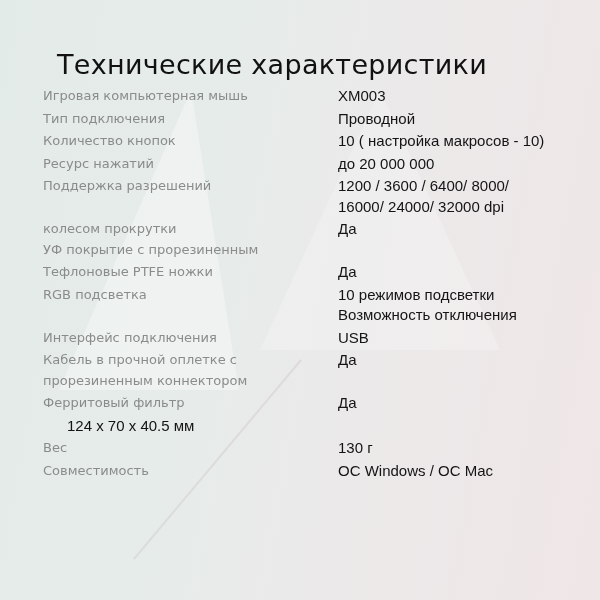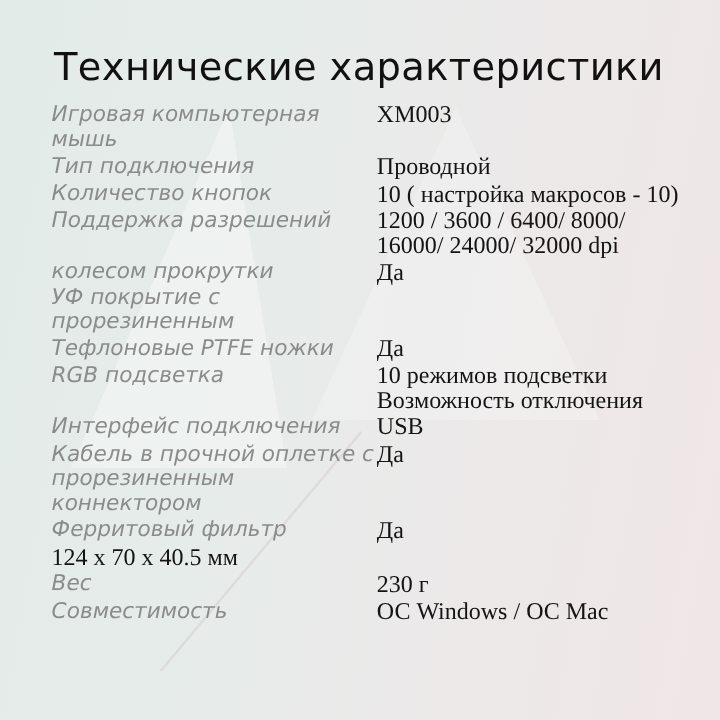--- a/index.html
+++ b/index.html
@@ -10,34 +10,34 @@
     }
     .bg-shape { position:absolute; pointer-events:none; }
     .bg1 { left:80px; top:90px; width:0; height:0;
       border-left:90px solid transparent; border-right:90px solid transparent;
       border-bottom:300px solid rgba(255,255,255,0.35); transform:skewX(-8deg); }
     .bg2 { left:260px; top:90px; width:0; height:0;
       border-left:120px solid transparent; border-right:120px solid transparent;
       border-bottom:260px solid rgba(255,255,255,0.22); }
     .bg3 { left:300px; top:360px; width:2px; height:260px; background:rgba(190,170,170,0.25); transform:rotate(40deg); transform-origin:top; }
     .title {
-      position:absolute; left:42px; top:34px; margin:3px;
-      font-size:32px; font-weight:400; color:#111; letter-spacing:0.3px;
+      position:absolute; left:42px; top:34px; margin:15px;
+      font-size:27px; font-weight:400; color:#111; letter-spacing:0.3px;
       font-family: "DejaVu Sans", sans-serif;
     }
     .specs { position:absolute; left:43px; top:86px; width:540px; }
     .row { display:flex; align-items:flex-start; margin-bottom:2px; }
     .label {
-      width:271px; color:#8a8c8b; font-size:18px; line-height:20.5px;
+      width:271px; color:#8a8c8b; font-size:13px; line-height:20.5px;
       font-family:"DejaVu Sans", sans-serif;
-      font-style:italic;
     }
     .value {
-      flex:1; color:#141414; font-size:20px; line-height:20.5px;
-      font-family:Liberation Serif, serif;
+      flex:1; color:#141414; font-size:15px; line-height:20.5px;
+      font-family:Liberation Sans, sans-serif;
+      margin-left:24px;
     }
     .row .label span, .row .value span { display:block; }
   </style>
 </head>
 <body>
 
 <div class="bg-shape bg1"></div>
 <div class="bg-shape bg2"></div>
 <div class="bg-shape bg3"></div>
 
@@ -59,20 +59,28 @@
     <div class="value">
         <span>Проводной</span>
       </div>
   </div>
   <div class="row">
     <div class="label">
         <span>Количество кнопок</span>
       </div>
     <div class="value">
         <span>10 ( настройка макросов - 10)</span>
+      </div>
+  </div>
+  <div class="row">
+    <div class="label">
+        <span>Ресурс нажатий</span>
+      </div>
+    <div class="value">
+        <span>до 20 000 000</span>
       </div>
   </div>
   <div class="row">
     <div class="label">
         <span>Поддержка разрешений</span>
       </div>
     <div class="value">
         <span>1200 / 3600 / 6400/ 8000/</span>
         <span>16000/ 24000/ 32000 dpi</span>
       </div>
@@ -131,21 +139,21 @@
   <div class="row">
     <div class="value">
         <span>124 x 70 x 40.5 мм</span>
       </div>
   </div>
   <div class="row">
     <div class="label">
         <span>Вес</span>
       </div>
     <div class="value">
-        <span>230 г</span>
+        <span>130 г</span>
       </div>
   </div>
   <div class="row">
     <div class="label">
         <span>Совместимость</span>
       </div>
     <div class="value">
         <span>ОС Windows / ОС Mac</span>
       </div>
   </div>

